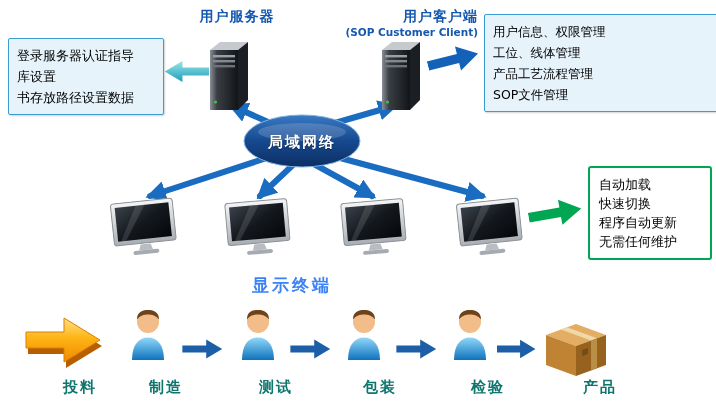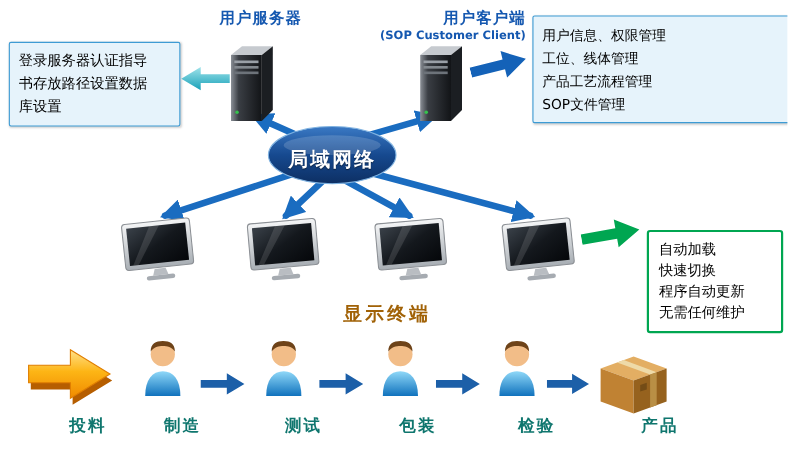--- a/index.html
+++ b/index.html
@@ -13,23 +13,23 @@
     box-shadow:1px 1px 2px rgba(0,0,0,.18);
   }
   .note-line { white-space:nowrap; }
   .green-box {
     background:#ffffff; border:2px solid #00a651; border-radius:3px;
     font-size:13px; color:#000; padding:7px 9px; line-height:19px;
   }
   .title-block { text-align:center; }
   .title { font-size:14px; font-weight:bold; color:#1558b0; letter-spacing:1px; }
   .subtitle { font-size:10.5px; font-weight:bold; color:#1558b0; }
-  .net-label { font-size:18px; font-weight:bold; color:#ffffff; text-align:center; letter-spacing:2px;
+  .net-label { font-size:15px; font-weight:bold; color:#ffffff; text-align:center; letter-spacing:2px;
                text-shadow:0 1px 1px rgba(0,0,0,.5); }
-  .section-label { font-size:17px; font-weight:bold; color:#a16207; text-align:right; letter-spacing:3px; }
+  .section-label { font-size:17px; font-weight:bold; color:#3b82f6; text-align:left; letter-spacing:3px; }
   .step-label { font-size:15px; font-weight:bold; color:#0f766e; text-align:right; letter-spacing:2px; }
 </style>
 </head>
 <body>
 
 <div class="canvas">
 
   <svg class="abs" style="left:0;top:0;" width="716" height="412" viewBox="0 0 716 412">
     <defs>
       <linearGradient id="gradNet" x1="0" y1="0" x2="0" y2="1">
@@ -131,22 +131,22 @@
 
   <svg class="abs" style="left:202px;top:38px;" width="50" height="78" viewBox="0 0 50 78">
       <use href="#sym-server" xlink:href="#sym-server"></use>
     </svg>
   <svg class="abs" style="left:374px;top:38px;" width="50" height="78" viewBox="0 0 50 78">
       <use href="#sym-server" xlink:href="#sym-server"></use>
     </svg>
 
   <div class="abs note-box" style="left:8px;top:38px;width:156px;">
     <div class="note-line">登录服务器认证指导</div>
+    <div class="note-line">库设置</div>
     <div class="note-line">书存放路径设置数据</div>
-    <div class="note-line">库设置</div>
   </div>
 
   <div class="abs note-box" style="left:484px;top:14px;width:264px;font-size:12.5px;">
     <div class="note-line">用户信息、权限管理</div>
     <div class="note-line">工位、线体管理</div>
     <div class="note-line">产品工艺流程管理</div>
     <div class="note-line">SOP文件管理</div>
   </div>
 
   <svg class="abs" style="left:163px;top:58px;transform:scaleX(-1);" width="46" height="27" viewBox="0 0 52 30">
@@ -169,21 +169,21 @@
       <use href="#sym-monitor" xlink:href="#sym-monitor"></use>
     </svg>
   <svg class="abs" style="left:458px;top:200px;transform:rotate(-6deg);" width="64" height="58" viewBox="0 0 64 58">
       <use href="#sym-monitor" xlink:href="#sym-monitor"></use>
     </svg>
 
   <svg class="abs" style="left:527px;top:197px;transform:rotate(-10deg);" width="58" height="32" viewBox="0 0 52 30">
     <use href="#sym-arrow" xlink:href="#sym-arrow" fill="#00a651"></use>
   </svg>
 
-  <div class="abs green-box" style="left:588px;top:166px;width:124px;margin-top:43px;">
+  <div class="abs green-box" style="left:588px;top:166px;width:124px;">
     <div class="note-line">自动加载</div>
     <div class="note-line">快速切换</div>
     <div class="note-line">程序自动更新</div>
     <div class="note-line">无需任何维护</div>
   </div>
 
   <div class="abs section-label" style="left:252px;top:274px;width:140px;">显示终端</div>
 
   <svg class="abs" style="left:24px;top:314px;" width="82" height="56" viewBox="0 0 82 56">
     <polygon points="4,24 42,24 42,10 78,32 42,54 42,40 4,40" fill="#b65e00"></polygon>

